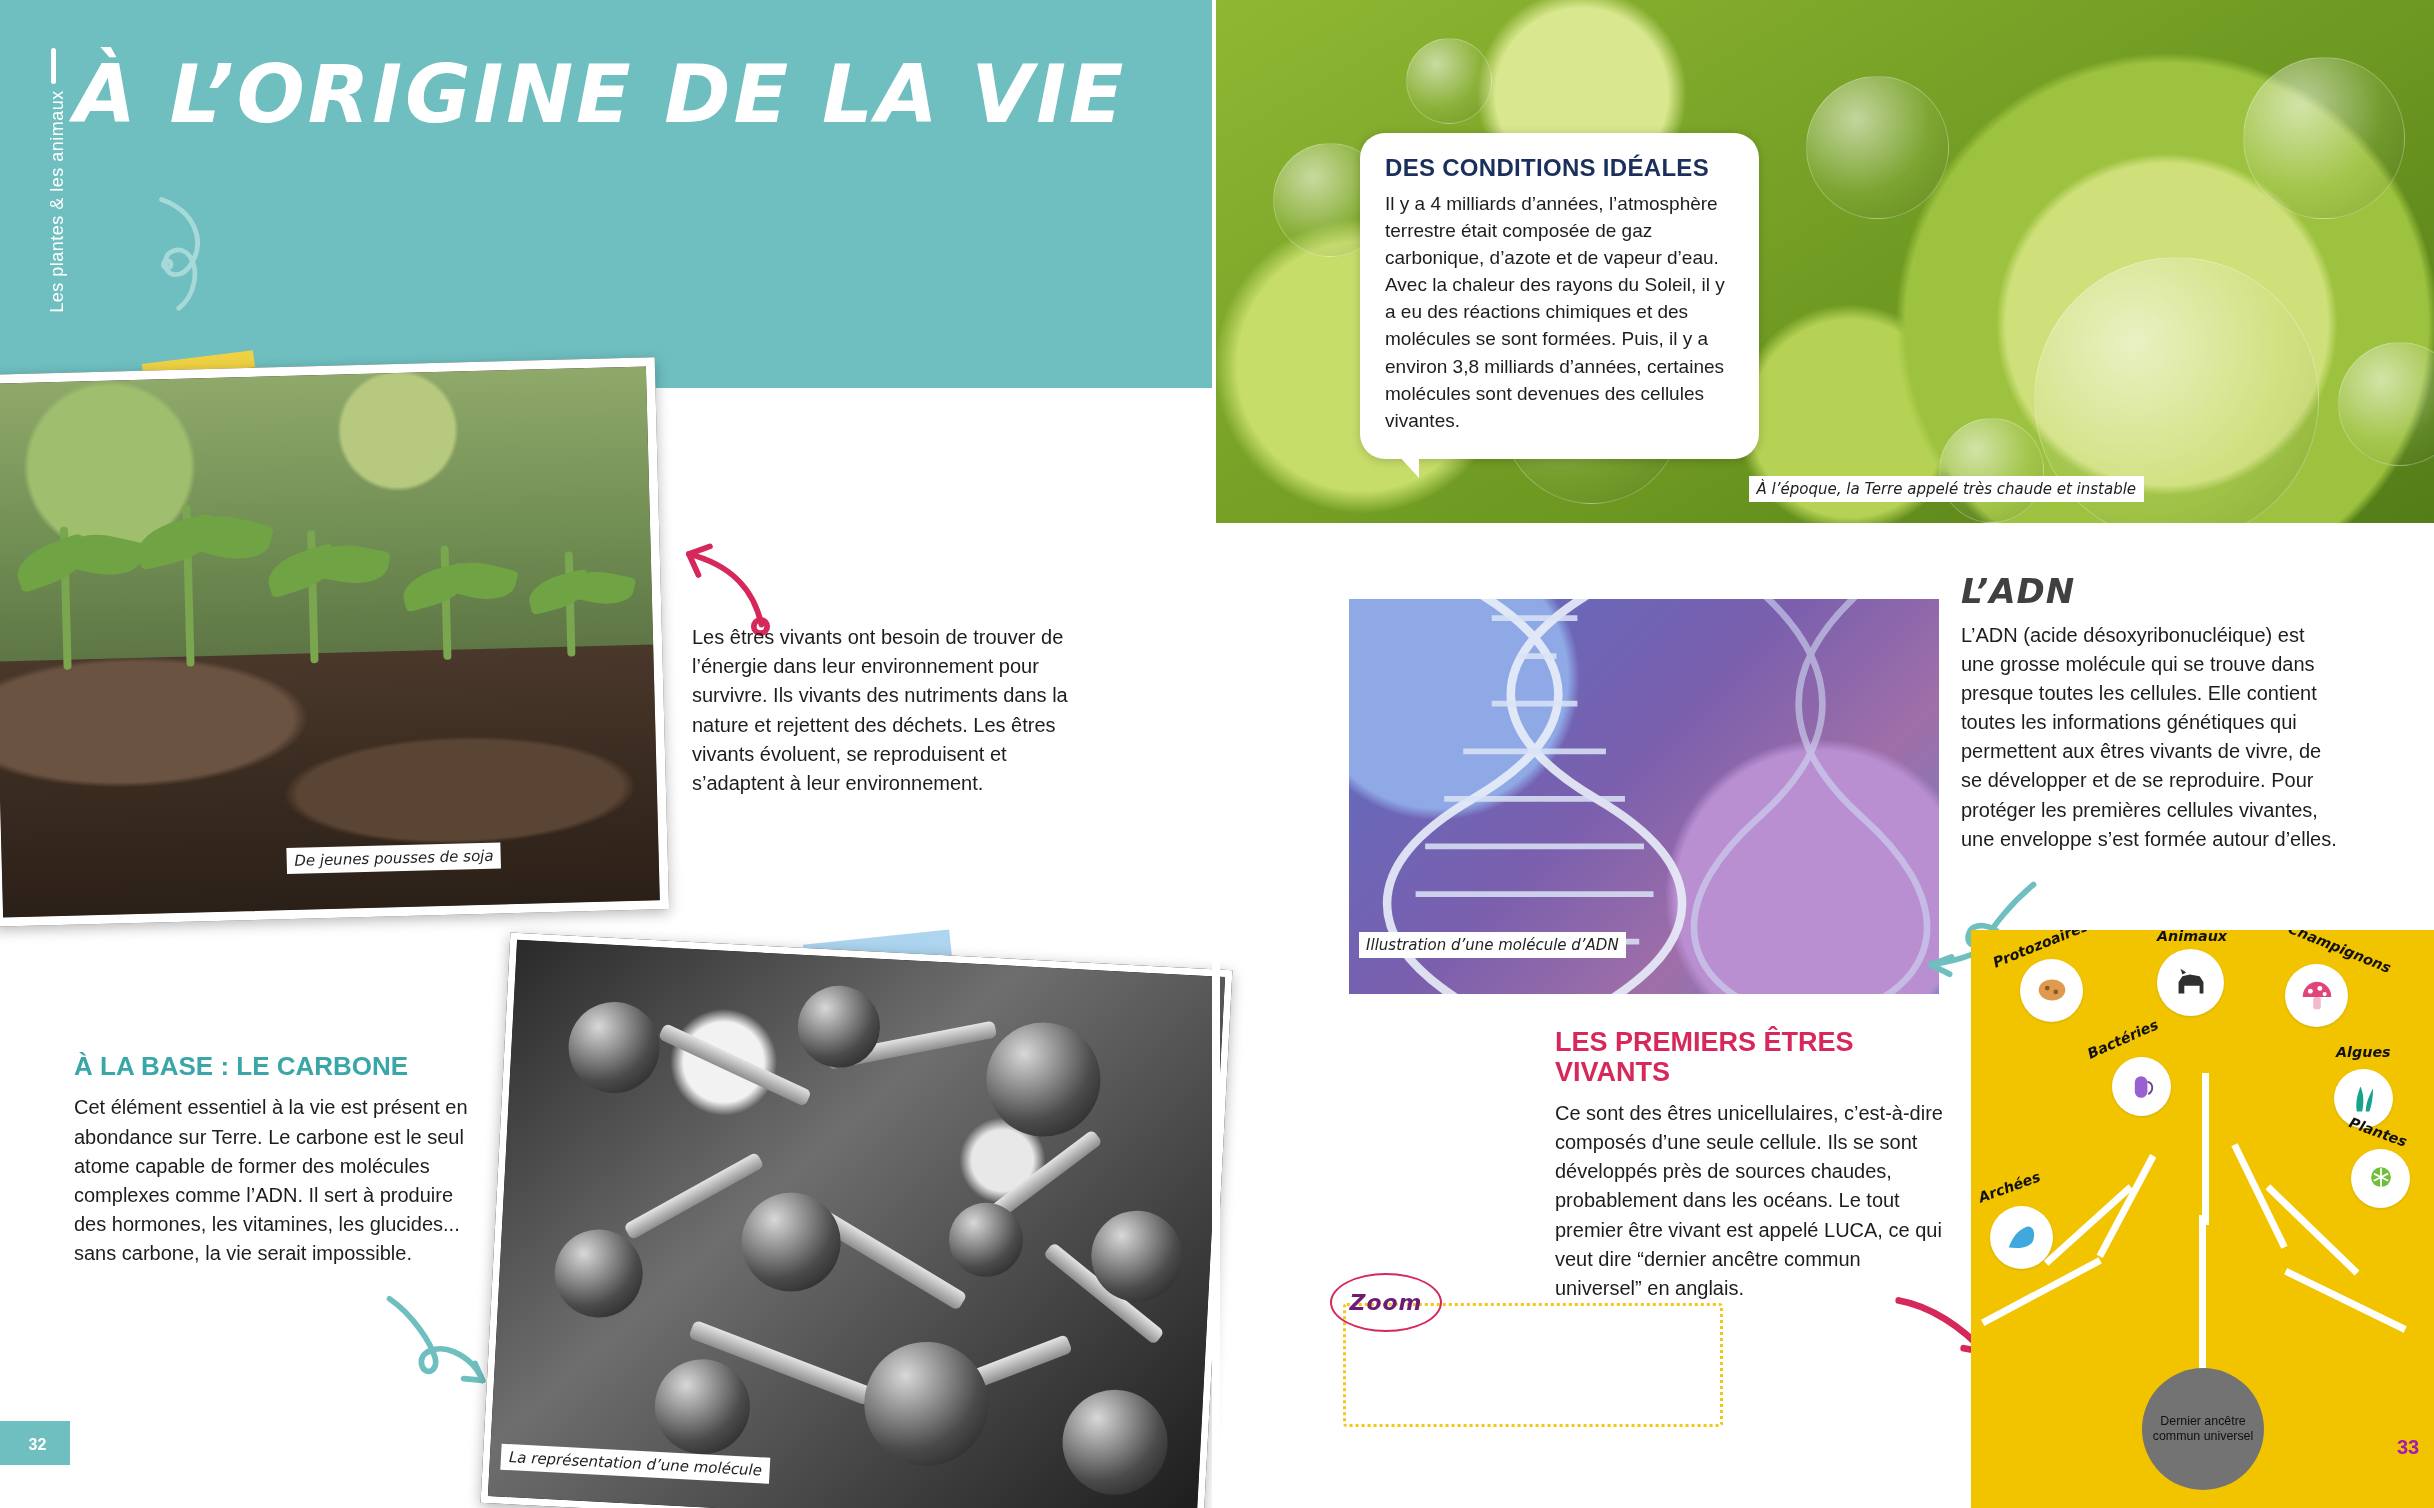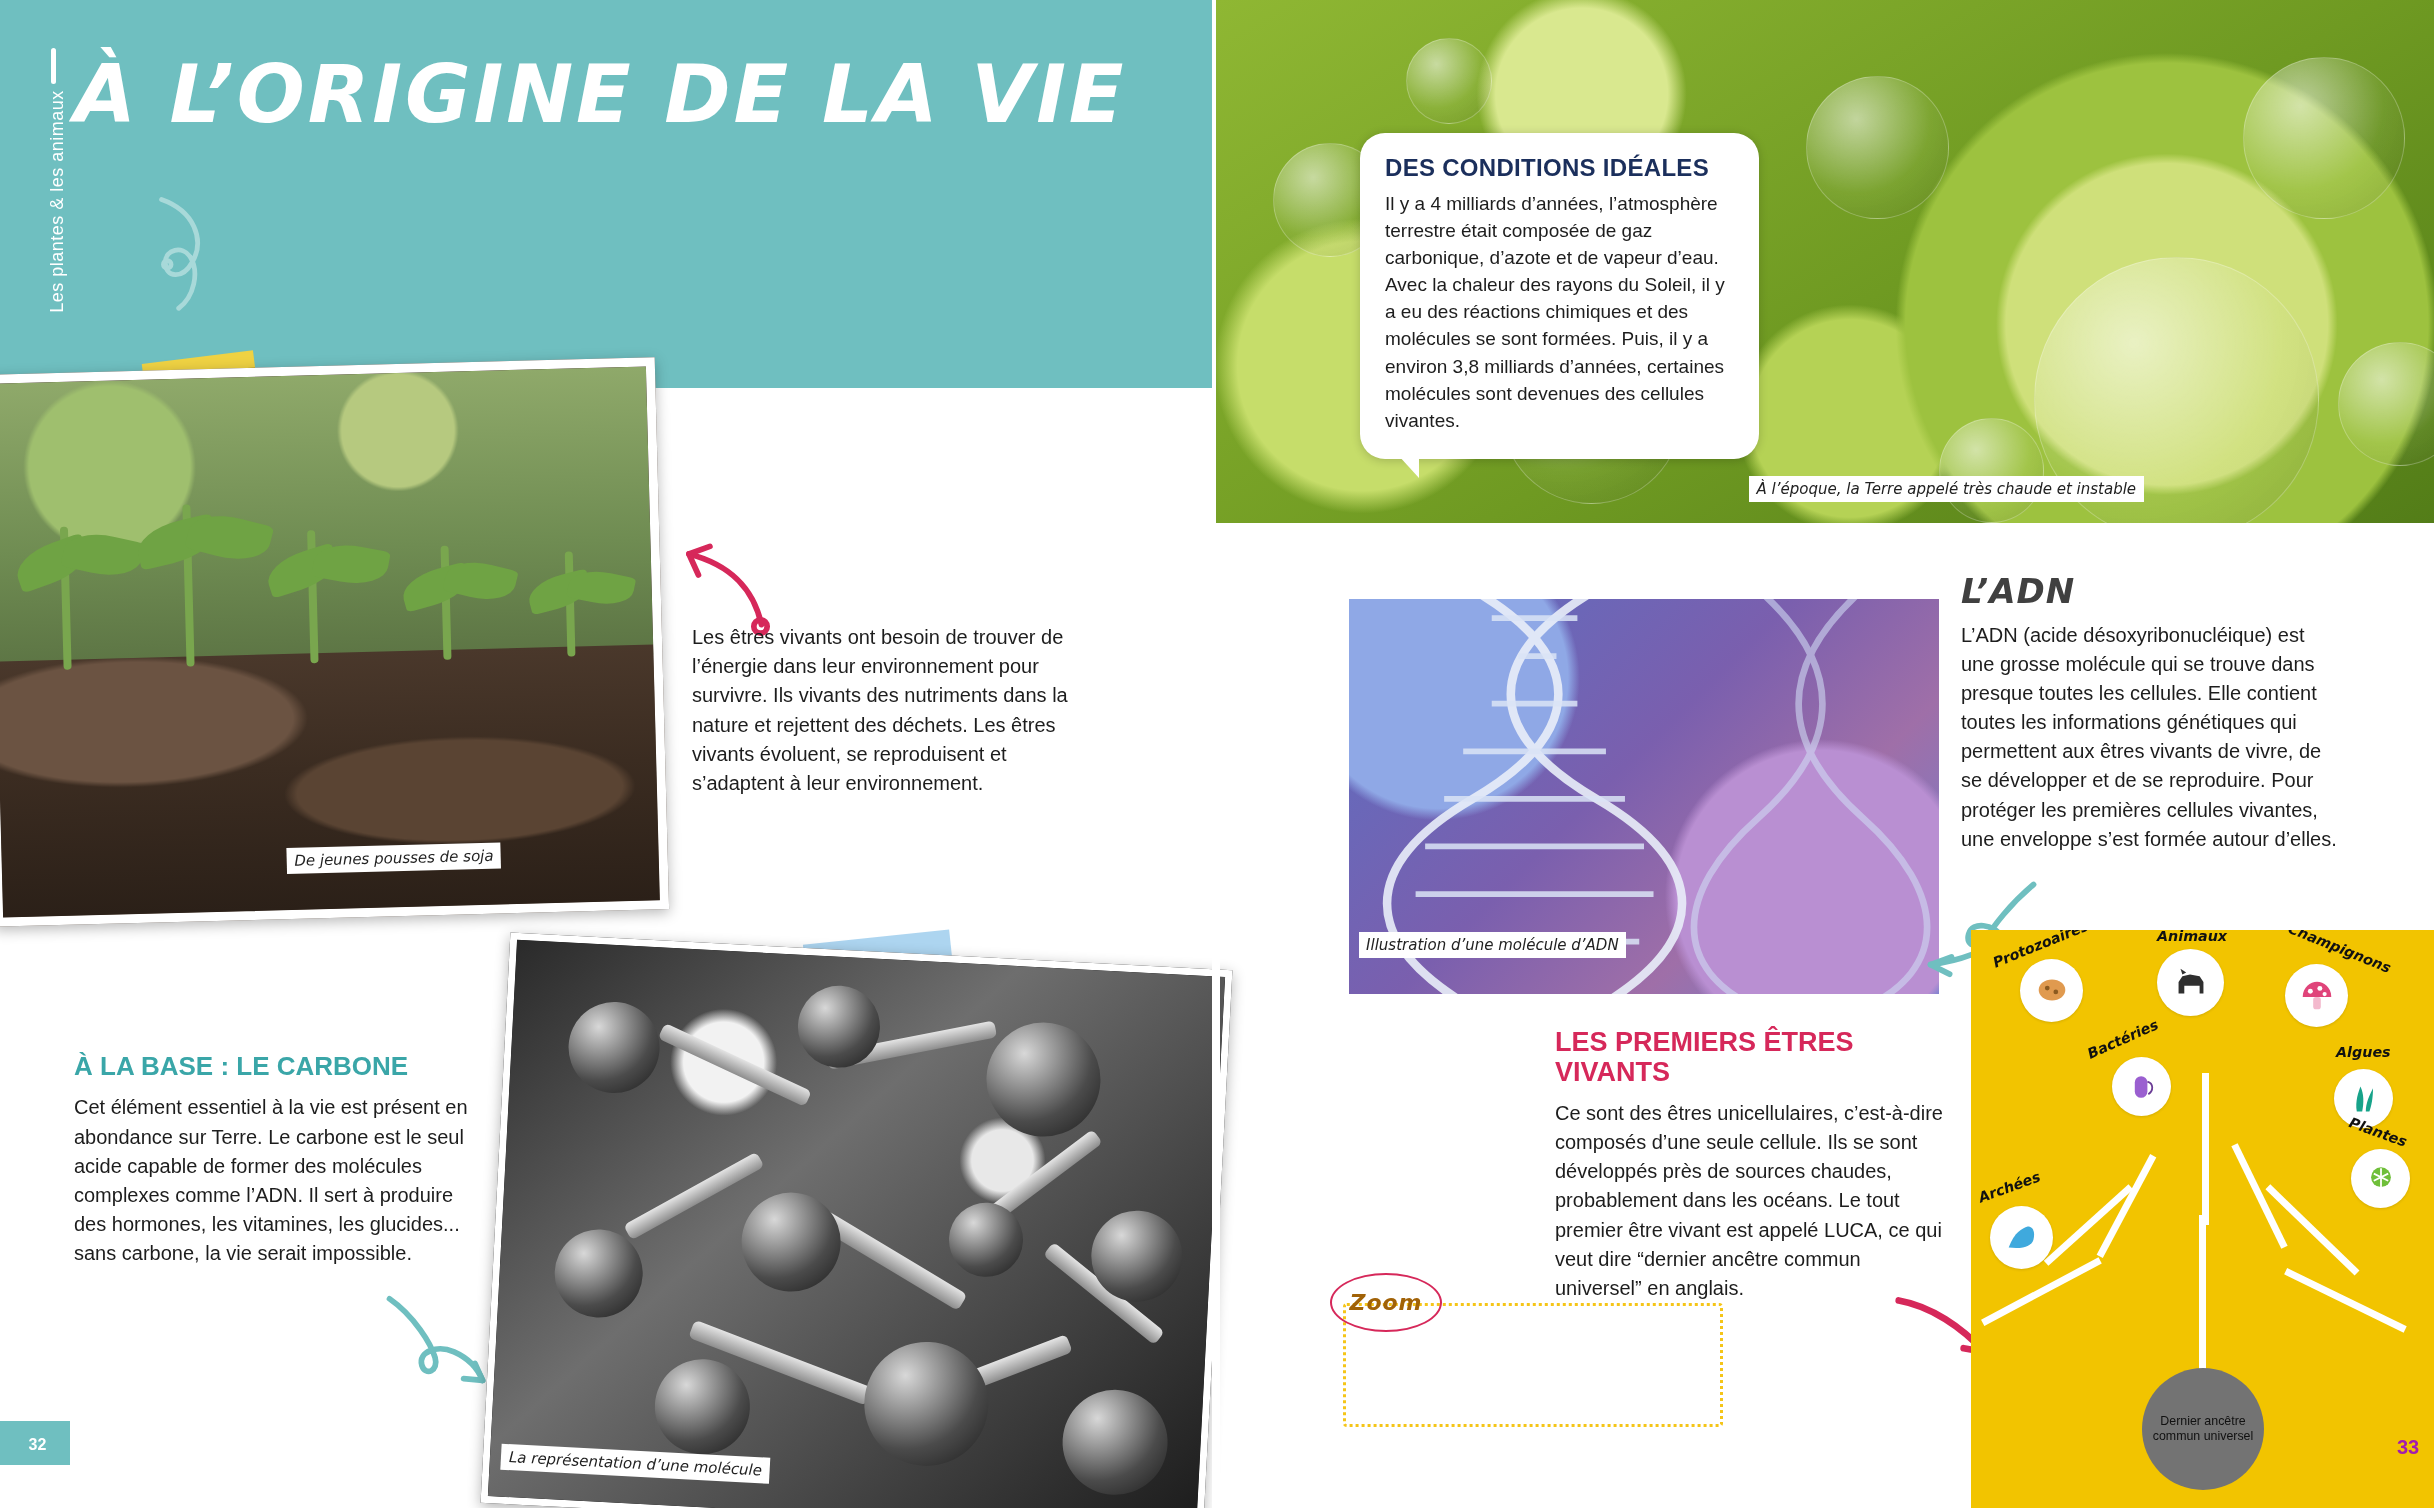--- a/index.html
+++ b/index.html
@@ -253,21 +253,21 @@
   .zoom-badge {
     position: absolute; left: 1330px; top: 1273px;
     width: 112px; height: 59px;
     border: 2.9px solid #d6285a;
     border-radius: 50%;
     display: flex; align-items: center; justify-content: center;
   }
   .zoom-badge span {
     font-family: "DejaVu Sans", sans-serif;
     font-weight: bold; font-style: italic;
-    color: #a16207; font-size: 22px; letter-spacing: 1px;
+    color: #701a75; font-size: 22px; letter-spacing: 1px;
   }
   .zoom-box {
     position: absolute; left: 1343px; top: 1303px;
     width: 380px; height: 124px;
     border: 3.8px dotted #f5c518;
     border-radius: 3.8px;
   }
   .zoom-text {
     position: absolute; left: 1398px; top: 1311px;
     width: 323px;
@@ -372,21 +372,21 @@
     <path d="M24 22 L 46 14 M24 22 L 34 44" fill="none" stroke="#d6285a" stroke-width="6" stroke-linecap="round"></path>
     <circle cx="99" cy="98" r="7" fill="none" stroke="#d6285a" stroke-width="6"></circle>
   </svg>
 
   <div class="blk-vie">
     <p class="body-text">Les êtres vivants ont besoin de trouver de l’énergie dans leur environnement pour survivre. Ils vivants des nutriments dans la nature et rejettent des déchets. Les êtres vivants évoluent, se reproduisent et s’adaptent à leur environnement.</p>
   </div>
 
   <div class="blk-carbone">
     <h2 class="h-teal">À LA BASE : LE CARBONE</h2>
-    <p class="body-text">Cet élément essentiel à la vie est présent en abondance sur Terre. Le carbone est le seul acide capable de former des molécules complexes comme l’ADN. Il sert à produire des hormones, les vitamines, les glucides... sans carbone, la vie serait impossible.</p>
+    <p class="body-text">Cet élément essentiel à la vie est présent en abondance sur Terre. Le carbone est le seul atome capable de former des molécules complexes comme l’ADN. Il sert à produire des hormones, les vitamines, les glucides... sans carbone, la vie serait impossible.</p>
   </div>
 
   <svg class="arrow" style="left:380px;top:1289px;width:114px;height:105px;" viewBox="0 0 120 110">
     <path d="M10 10 C 36 28, 54 58, 58 72 C 62 86, 48 92, 44 80 C 40 66, 60 58, 78 66 C 96 74, 104 86, 108 96" fill="none" stroke="#6fbfc0" stroke-width="6" stroke-linecap="round"></path>
     <path d="M108 96 L 88 94 M108 96 L 100 78" fill="none" stroke="#6fbfc0" stroke-width="6" stroke-linecap="round"></path>
   </svg>
 
   <div class="tape-blue"></div>
 
   <div class="photo-molecule">

